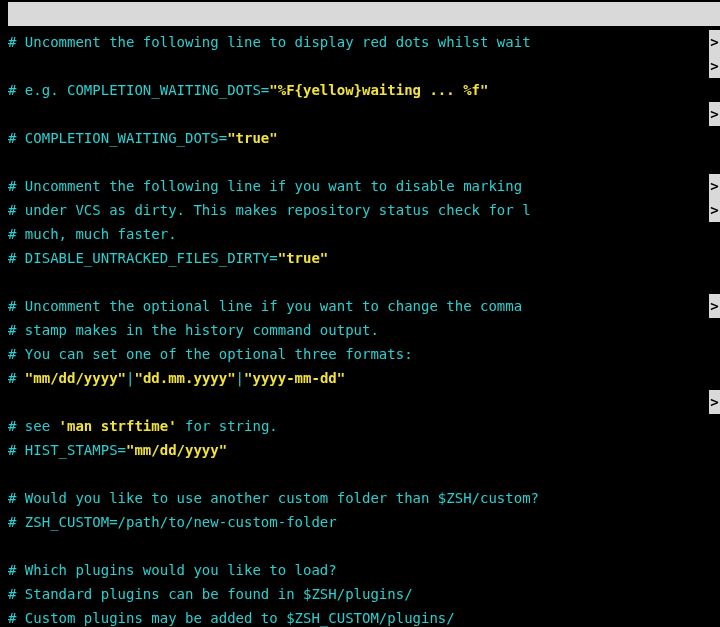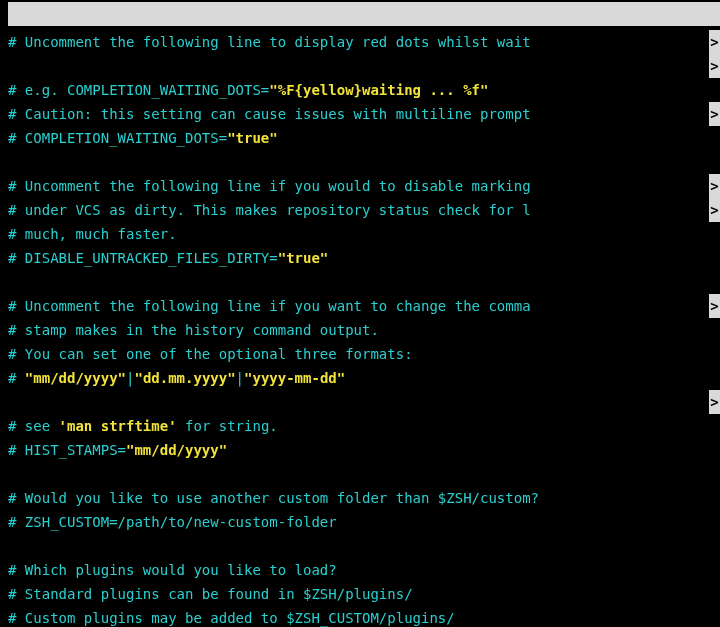--- a/index.html
+++ b/index.html
@@ -79,29 +79,29 @@
 <div id="terminal">
 
   <div class="titlebar">
     
   </div>
 
   <div class="buffer" id="buffer">
       <div class="row"><span class="txt c-comment"># Uncomment the following line to display red dots whilst wait</span><span class="cont">&gt;</span></div>
       <div class="row"><span class="cont">&gt;</span></div>
       <div class="row"><span class="txt c-comment"># e.g. COMPLETION_WAITING_DOTS=</span><span class="txt c-string">"%F{yellow}waiting ... %f"</span></div>
-      <div class="row"><span class="txt c-comment"># Caution: this setting can cause issues with multiline prompt</span><span class="cont">&gt;</span></div>
+      <div class="row"><span class="cont">&gt;</span></div>
       <div class="row"><span class="txt c-comment"># COMPLETION_WAITING_DOTS=</span><span class="txt c-string">"true"</span></div>
       <div class="row"></div>
-      <div class="row"><span class="txt c-comment"># Uncomment the following line if you would to disable marking </span><span class="cont">&gt;</span></div>
+      <div class="row"><span class="txt c-comment"># Uncomment the following line if you want to disable marking </span><span class="cont">&gt;</span></div>
       <div class="row"><span class="txt c-comment"># under VCS as dirty. This makes repository status check for l</span><span class="cont">&gt;</span></div>
       <div class="row"><span class="txt c-comment"># much, much faster.</span></div>
       <div class="row"><span class="txt c-comment"># DISABLE_UNTRACKED_FILES_DIRTY=</span><span class="txt c-string">"true"</span></div>
       <div class="row"></div>
-      <div class="row"><span class="txt c-comment"># Uncomment the following line if you want to change the comma</span><span class="cont">&gt;</span></div>
+      <div class="row"><span class="txt c-comment"># Uncomment the optional line if you want to change the comma</span><span class="cont">&gt;</span></div>
       <div class="row"><span class="txt c-comment"># stamp makes in the history command output.</span></div>
       <div class="row"><span class="txt c-comment"># You can set one of the optional three formats:</span></div>
       <div class="row"><span class="txt c-comment"># </span><span class="txt c-string">"mm/dd/yyyy"</span><span class="txt c-comment">|</span><span class="txt c-string">"dd.mm.yyyy"</span><span class="txt c-comment">|</span><span class="txt c-string">"yyyy-mm-dd"</span></div>
       <div class="row"><span class="cont">&gt;</span></div>
       <div class="row"><span class="txt c-comment"># see </span><span class="txt c-string">'man strftime'</span><span class="txt c-comment"> for string.</span></div>
       <div class="row"><span class="txt c-comment"># HIST_STAMPS=</span><span class="txt c-string">"mm/dd/yyyy"</span></div>
       <div class="row"></div>
       <div class="row"><span class="txt c-comment"># Would you like to use another custom folder than $ZSH/custom?</span></div>
       <div class="row"><span class="txt c-comment"># ZSH_CUSTOM=/path/to/new-custom-folder</span></div>
       <div class="row"></div>

